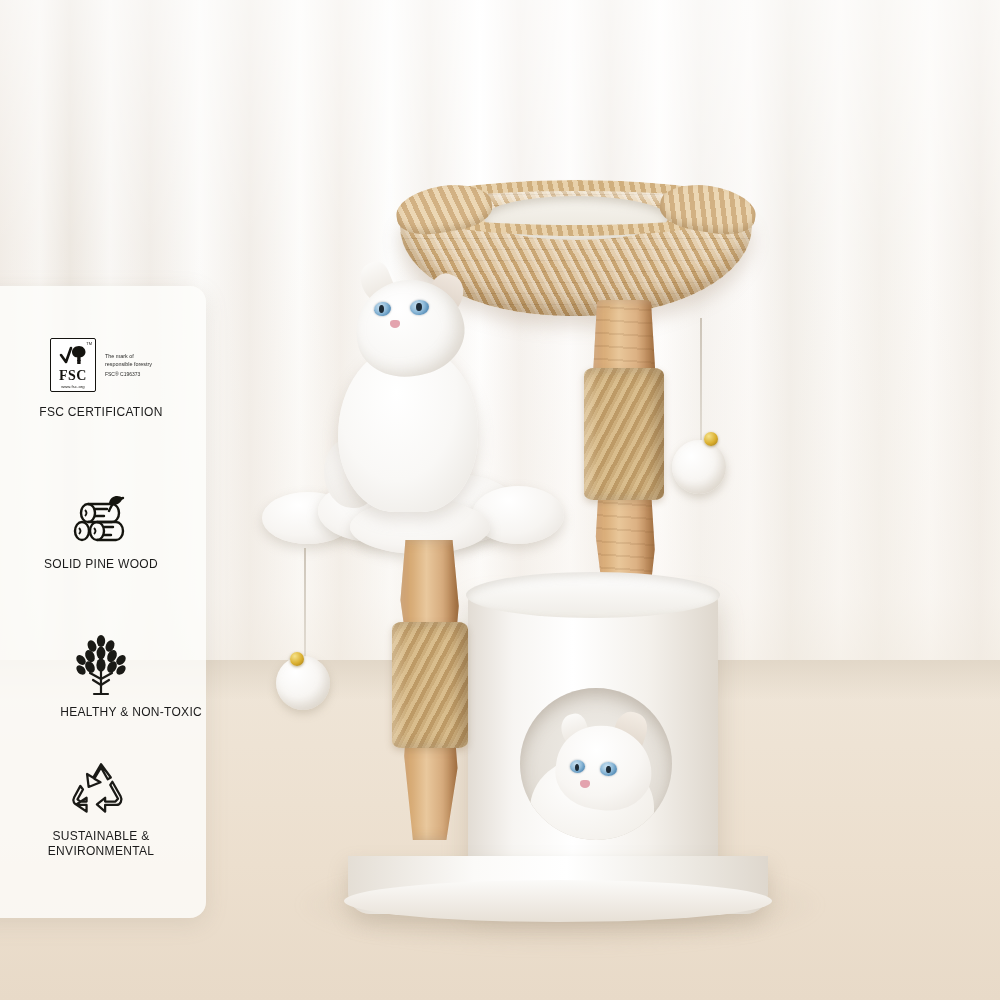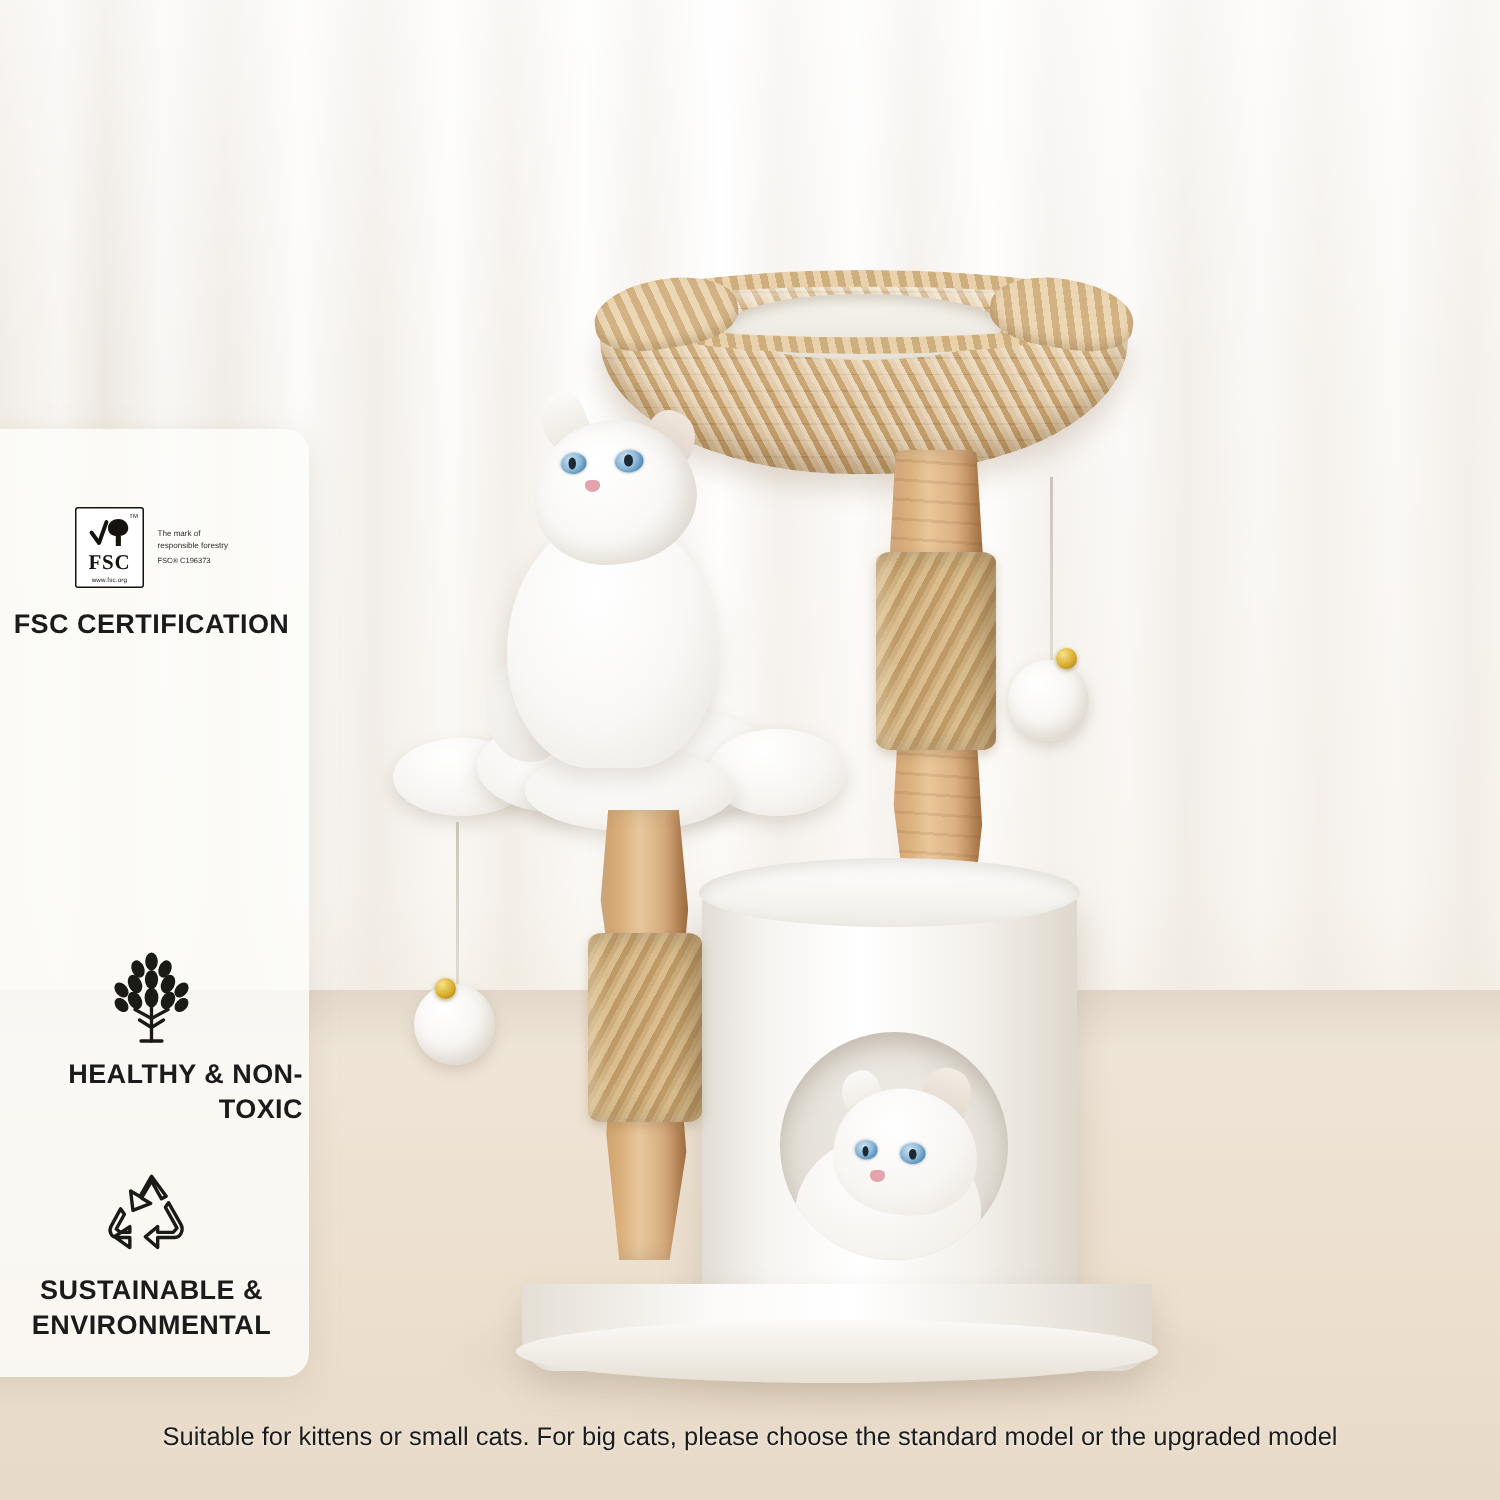--- a/index.html
+++ b/index.html
@@ -238,21 +238,21 @@
     z-index:45;
     padding:0;
   }
   .feature{
     position:absolute; left:24px; width:202px; text-align:center;
   }
   .feature-icon{
     height:62px; display:flex; align-items:center; justify-content:center;
   }
   .feature-label{
-    margin-top:9px; font-size:18px; font-weight:bold; color:#1b1b1b;
+    margin-top:9px; font-size:12px; font-weight:normal; color:#1b1b1b;
     letter-spacing:.3px; line-height:1.28;
   }
   .fsc-wrap{ display:flex; align-items:center; justify-content:center; gap:9px; }
   .fsc-box{
     width:46px; height:54px; border:1.6px solid #14130f; border-radius:2px;
     display:flex; flex-direction:column; align-items:center; justify-content:flex-start;
     padding-top:3px; position:relative; background:#fff;
   }
   .fsc-name{ font-family:"Liberation Serif", serif; font-size:14px; font-weight:bold; color:#14130f; letter-spacing:.5px; line-height:1; margin-top:1px; }
   .fsc-url{ font-size:4.2px; color:#14130f; letter-spacing:.1px; margin-top:1px; }
@@ -365,20 +365,39 @@
           <div class="fsc-side">
             <div class="fsc-side-1">The mark of</div>
             <div class="fsc-side-1">responsible forestry</div>
             <div class="fsc-side-2">FSC® C196373</div>
           </div>
         </div>
       </div>
       <div class="feature-label">FSC CERTIFICATION</div>
     </div>
 
+    <div class="feature" style="top:200px;">
+      <div class="feature-icon">
+        <svg width="66" height="56" viewBox="0 0 66 56">
+          <g stroke="#15150f" stroke-width="2.4" fill="none">
+            <path d="M41 22 C44 14 49 10 55 9" stroke-linecap="round"></path>
+            <path d="M55 9 C50 5 42 7 41 14 C45 18 52 16 55 9 Z" fill="#15150f" stroke="none"></path>
+            <ellipse cx="20" cy="24" rx="7" ry="9"></ellipse>
+            <path d="M20 15 L44 15 A7 9 0 0 1 44 33 L20 33"></path>
+            <path d="M27 20 L39 20 M27 27 L36 27" stroke-linecap="round"></path>
+            <ellipse cx="14" cy="42" rx="7" ry="9"></ellipse>
+            <ellipse cx="29" cy="42" rx="7" ry="9"></ellipse>
+            <path d="M29 33 L48 33 A7 9 0 0 1 48 51 L29 51"></path>
+            <path d="M36 38 L45 38 M36 46 L43 46" stroke-linecap="round"></path>
+            <path d="M17 21 q3 3 0 6 M11 39 q3 3 0 6 M26 39 q3 3 0 6" stroke-width="1.8"></path>
+          </g>
+        </svg>
+      </div>
+      <div class="feature-label">SOLID PINE WOOD</div>
+    </div>
 
     <div class="feature" style="top:348px;text-align:right;">
       <div class="feature-icon">
         <svg width="66" height="62" viewBox="0 0 66 62">
           <g fill="#1a1a16">
             <ellipse cx="33" cy="7" rx="4.2" ry="6"></ellipse>
             <ellipse cx="24" cy="12" rx="4.2" ry="6" transform="rotate(-22 24 12)"></ellipse>
             <ellipse cx="42" cy="12" rx="4.2" ry="6" transform="rotate(22 42 12)"></ellipse>
             <ellipse cx="33" cy="19" rx="4.4" ry="6.4"></ellipse>
             <ellipse cx="22" cy="22" rx="4.4" ry="6.4" transform="rotate(-26 22 22)"></ellipse>
@@ -394,33 +413,32 @@
           <g stroke="#1a1a16" stroke-width="2.2" fill="none" stroke-linecap="round">
             <path d="M33 36 L33 60"></path>
             <path d="M33 45 L22 39 M33 45 L44 39 M33 51 L25 46 M33 51 L41 46"></path>
             <path d="M26 60 L40 60"></path>
           </g>
         </svg>
       </div>
       <div class="feature-label">HEALTHY &amp; NON-TOXIC</div>
     </div>
 
-    <div class="feature" style="top:492px;">
+    <div class="feature" style="top:472px;">
       <div class="feature-icon">
         <svg width="66" height="62" viewBox="0 0 64 60">
           <g stroke="#1a1a16" stroke-width="2.2" fill="none" stroke-linejoin="round">
             <path d="M32 6 L24.5 19 L18.5 15.5 L20 28 L31.5 23.5 L25.5 20 L32 9 L38.5 20.5 L41.5 18.8 Z"></path>
             <path d="M12 27 L6 38 C4 41.5 6 45.5 10 45.5 L18 45.5 L18 52 L8 45 L18 38.5 L18 42.2 L12 42.2 L9.2 40 L14.5 30.5 Z"></path>
             <path d="M43 23 L51 37 C53 40.5 51 45.5 47 45.5 L36 45.5 L36 52 L28 45 L36 38.5 L36 42.2 L46 42.2 L48.5 39.5 L41 26 Z"></path>
           </g>
         </svg>
       </div>
       <div class="feature-label">
         <div>SUSTAINABLE &amp;</div>
         <div>ENVIRONMENTAL</div>
       </div>
     </div>
 
   </div>
 
-  <div class="caption">Suitable for kittens or small cats. For big cats, please choose the standard model or the upgraded model</div>
 
 </div>
 
 </body></html>

